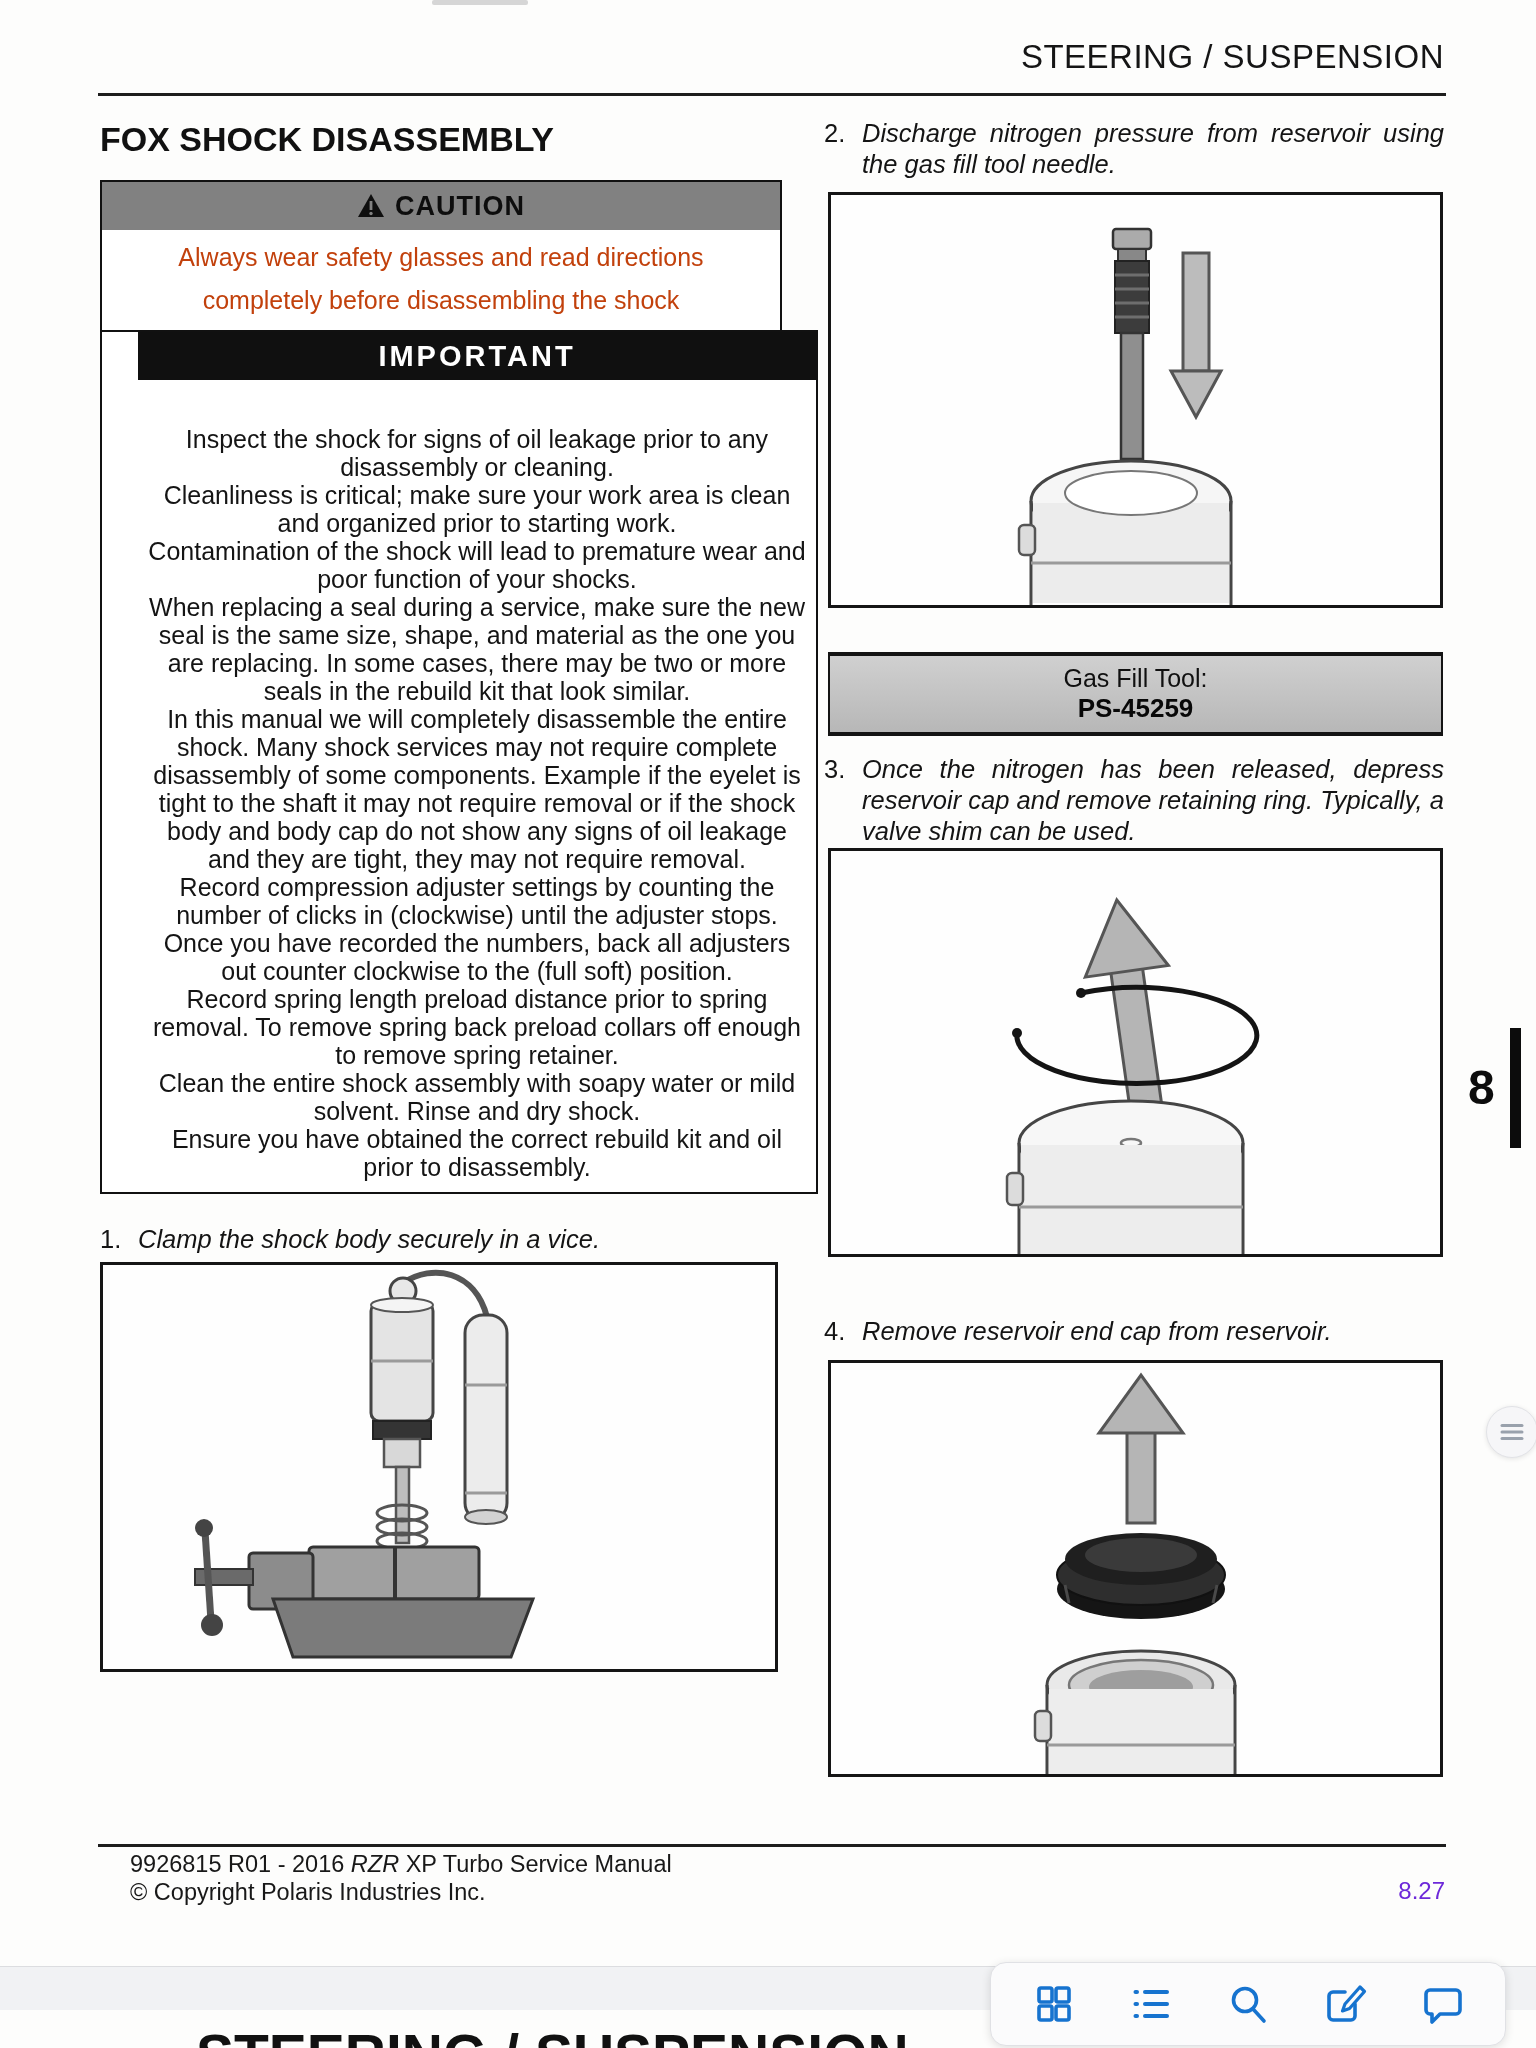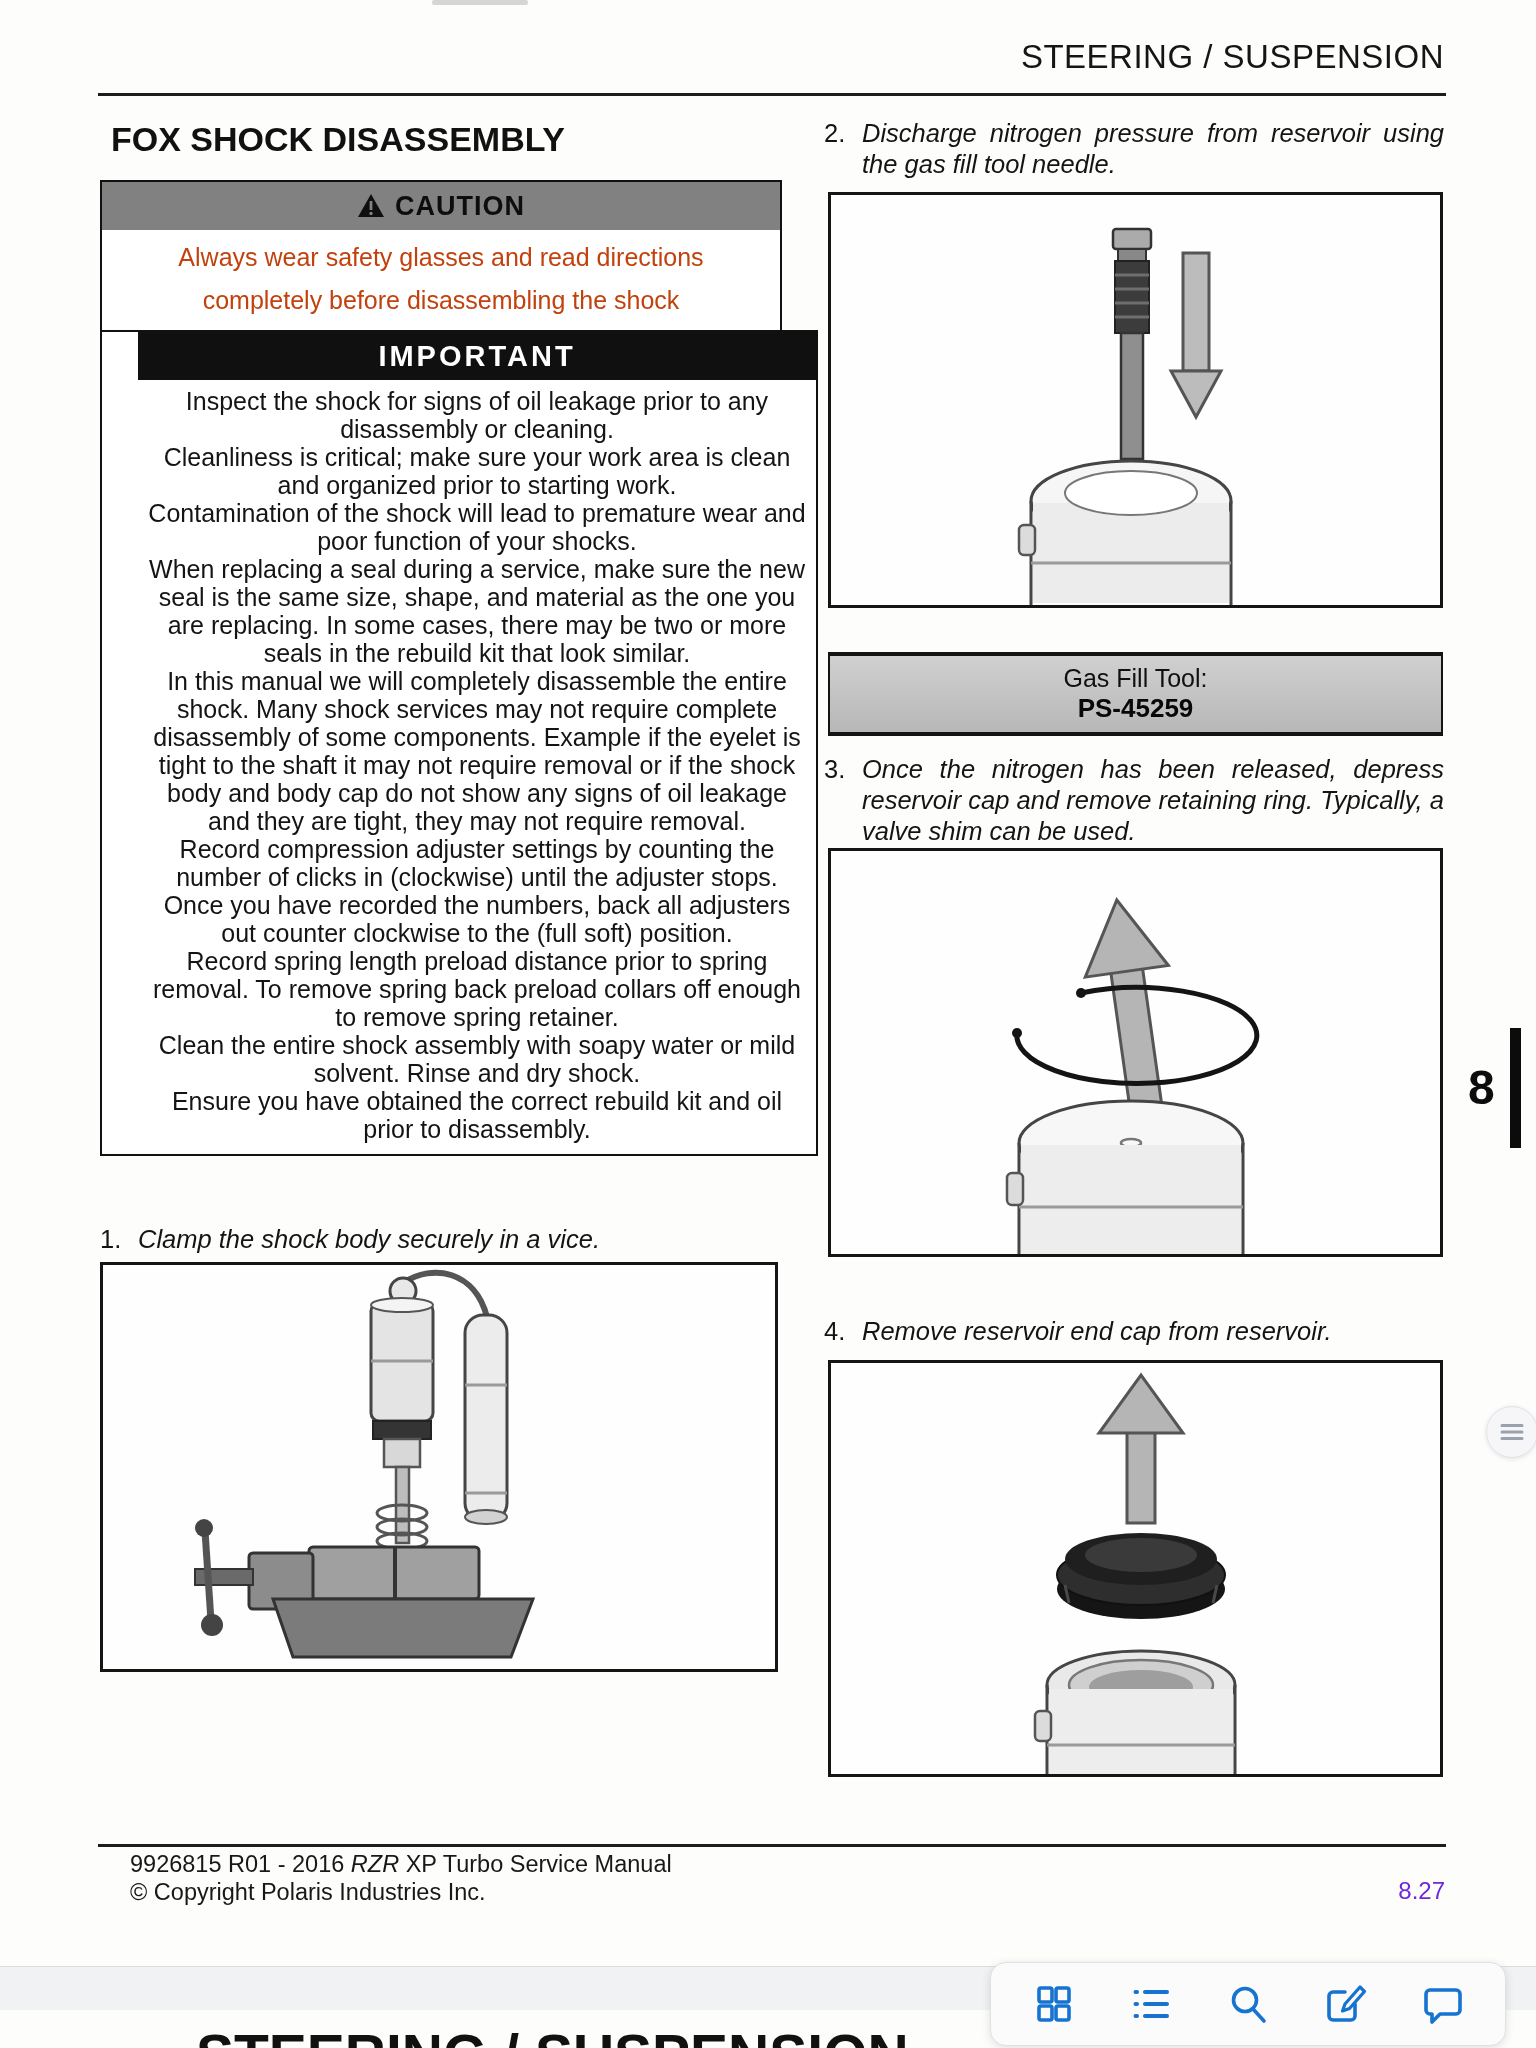--- a/index.html
+++ b/index.html
@@ -8,31 +8,31 @@
   .abs{position:absolute;}
 
   
   .page1{left:0;top:0;width:1536px;height:1966px;background:#fdfdfc;}
   .top-mark{left:432px;top:0;width:96px;height:5px;background:#d6d6d6;border-radius:2px;}
 
   .hdr-title{left:824px;top:38px;width:620px;text-align:right;font-size:33px;
              letter-spacing:.5px;color:#151515;}
   .hdr-rule{left:98px;top:93px;width:1348px;height:3px;background:#1d1d1d;}
 
-  .fox-title{left:100px;top:120px;font-size:34px;font-weight:bold;color:#111;margin-left:11px;}
+  .fox-title{left:100px;top:120px;font-size:34px;font-weight:bold;color:#111;}
 
   .caution-box{left:100px;top:172px;width:678px;border:2px solid #111;background:#fff;margin-top:8px;}
   .caution-bar{height:48px;background:#818181;display:flex;align-items:center;justify-content:center;gap:10px;}
   .caution-bar span{font-size:27px;font-weight:bold;color:#0d0d0d;letter-spacing:1px;}
   .caution-body{padding:6px 24px 12px;font-size:25px;line-height:43px;text-align:center;color:#c2410c;}
 
   .important-box{left:100px;top:330px;width:678px;border:2px solid #111;background:#fff;padding-left:36px;}
   .important-bar{height:48px;background:#101010;color:#fff;display:flex;align-items:center;justify-content:center;
                  font-size:29px;font-weight:bold;letter-spacing:3px;}
-  .important-body{padding:7px 8px 11px;font-size:25px;line-height:28px;text-align:center;color:#141414;}
+  .important-body{padding:7px 8px 11px;font-size:25px;line-height:28px;text-align:center;color:#141414;margin-top:38px;}
   .important-body p{margin:0;}
 
   .step{display:flex;font-size:25.5px;line-height:31px;color:#141414;}
   .step .num{width:38px;flex:none;}
   .step .txt{flex:1;text-align:justify;font-style:italic;}
   .step.noj .txt{text-align:left;}
 
   .figbox{border:3px solid #151515;background:#fefefe;overflow:hidden;}
 
   .gasbox{left:828px;top:652px;width:615px;height:84px;box-sizing:border-box;

